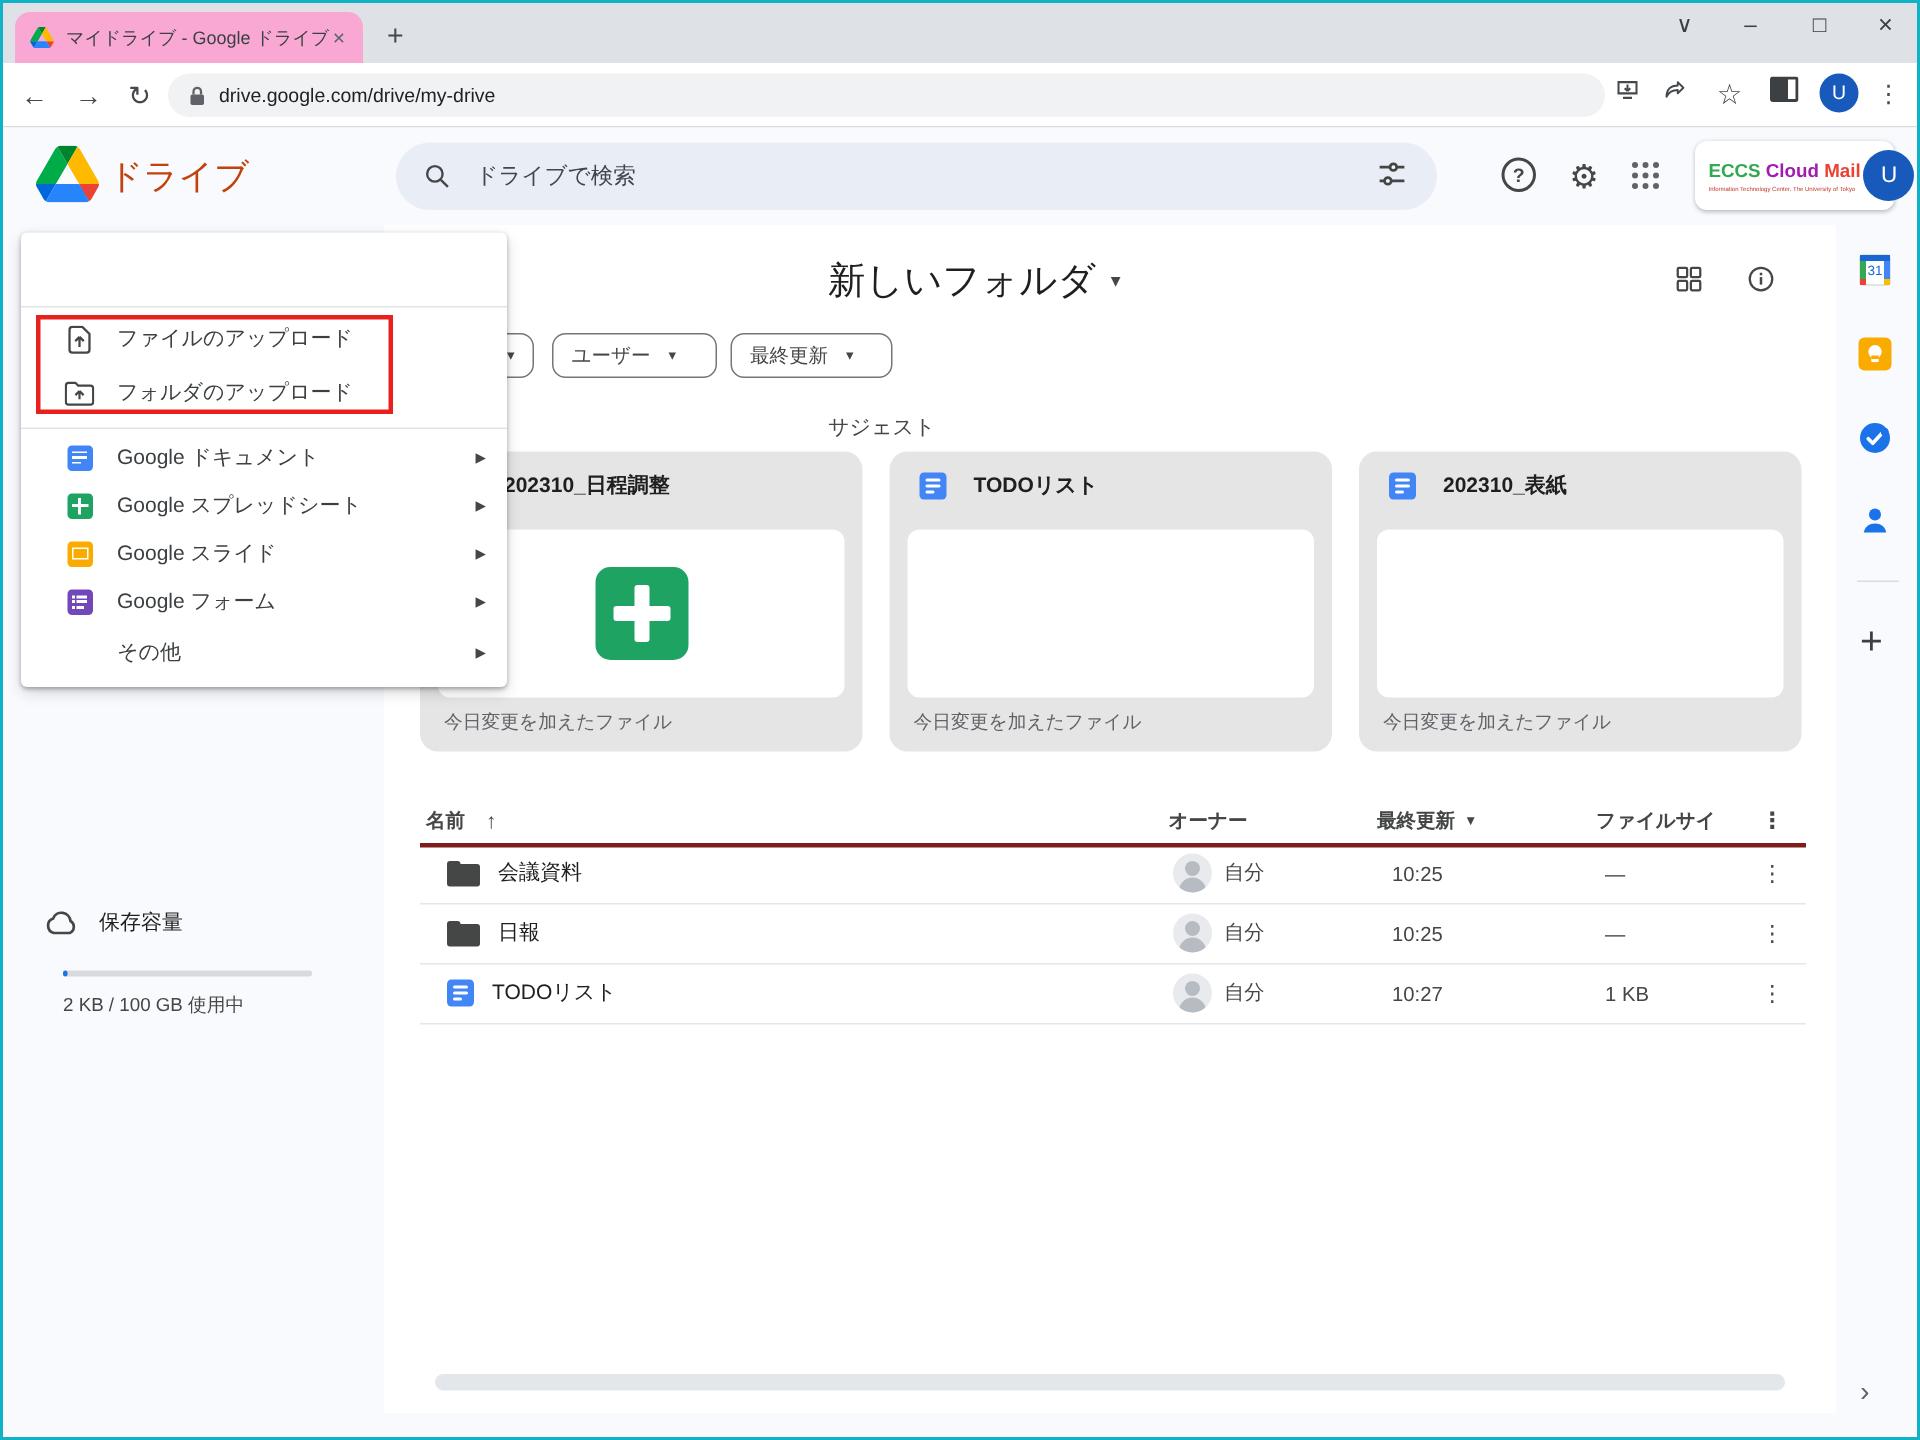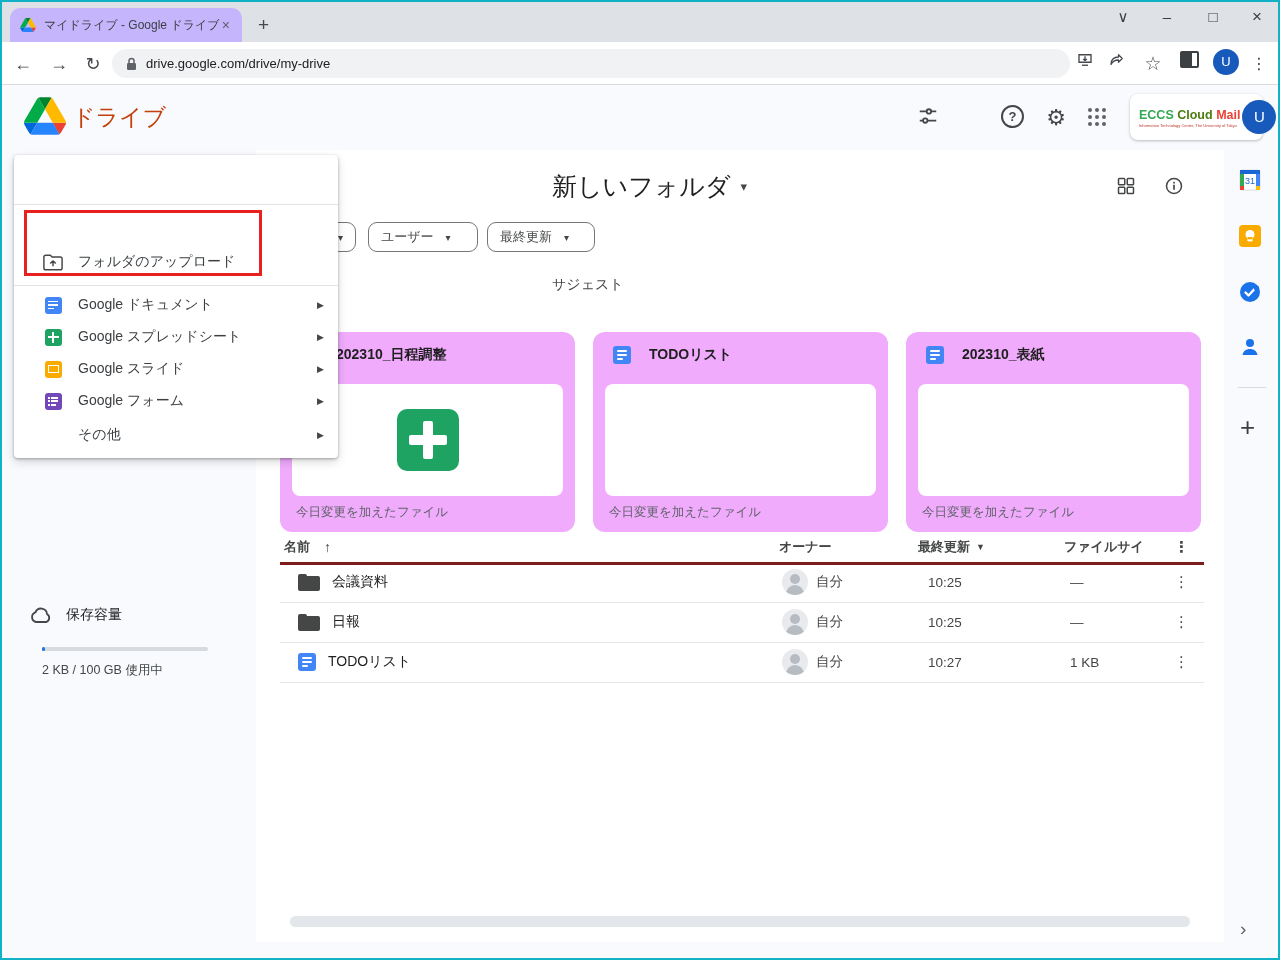--- a/index.html
+++ b/index.html
@@ -2,21 +2,21 @@
 <html><head>
 <meta charset="utf-8">
 <style>
   html,body{margin:0;padding:0;background:#fff;}
   body{width:1280px;height:960px;position:relative;overflow:hidden;
        font-family:"Liberation Sans","DejaVu Sans",sans-serif;color:#1f1f1f;}
   .abs{position:absolute;}
   .frame{position:absolute;inset:0;border:2px solid #12b2c6;pointer-events:none;z-index:99;}
   
   .tabbar{position:absolute;left:0;top:0;width:1280px;height:42px;background:#dee1e6;}
-  .tab{position:absolute;left:10px;top:8px;width:232px;height:34px;background:#c4b5fd;
+  .tab{position:absolute;left:10px;top:8px;width:232px;height:34px;background:#f9a8d4;
        border-radius:10px 10px 0 0;display:flex;align-items:center;padding:0 10px;box-sizing:border-box;}
   .tab-title{font-size:12px;color:#3c4043;white-space:nowrap;overflow:hidden;flex:1;margin-left:8px;}
   .tab-close{font-size:14px;color:#5f6368;padding:0 2px;}
   .newtab{position:absolute;left:258px;top:14px;font-size:19px;color:#45494d;}
   .wctl{position:absolute;top:4px;font-size:15px;color:#3c4043;width:34px;text-align:center;line-height:26px;}
   .toolbar{position:absolute;left:0;top:42px;width:1280px;height:43px;background:#fff;border-bottom:1px solid #dadce0;box-sizing:border-box;}
   .navbtn{position:absolute;top:9px;font-size:18px;color:#45494d;width:26px;text-align:center;line-height:26px;}
   .omnibox{position:absolute;left:112px;top:7px;width:958px;height:29px;background:#f0f2f4;border-radius:15px;
            display:flex;align-items:center;padding:0 14px;box-sizing:border-box;}
   .url{font-size:13px;color:#202124;margin-left:9px;}
@@ -53,21 +53,21 @@
   .sbar-fill{position:absolute;left:0;top:0;width:3px;height:4px;background:#1a73e8;border-radius:2px;}
   .susage{position:absolute;left:42px;top:512px;font-size:12.5px;color:#444746;}
   
   .ptitle{position:absolute;left:296px;top:20px;font-size:25px;color:#1f1f1f;display:flex;align-items:center;}
   .ptitle .caret{font-size:13px;margin-left:10px;color:#444746;}
   .view-ic{position:absolute;top:26px;width:24px;height:24px;color:#444746;text-align:center;line-height:24px;}
   .chip{position:absolute;top:72px;height:30px;border:1px solid #747775;border-radius:9px;background:#fff;
         display:flex;align-items:center;padding:0 12px;box-sizing:border-box;font-size:13px;color:#444746;}
   .chip .caret{font-size:10px;margin-left:12px;}
   .sugg-label{position:absolute;left:296px;top:126px;font-size:14px;color:#444746;}
-  .card{position:absolute;top:182px;width:295px;height:200px;background:#f0abfc;border-radius:12px;}
+  .card{position:absolute;top:151px;width:295px;height:200px;background:#e5e5e5;border-radius:12px;}
   .card-head{position:absolute;left:20px;top:14px;display:flex;align-items:center;}
   .card-title{font-size:14px;font-weight:bold;color:#1f1f1f;margin-left:18px;white-space:nowrap;}
   .card-prev{position:absolute;left:12px;top:52px;width:271px;height:112px;background:#fff;border-radius:8px;
              display:flex;align-items:center;justify-content:center;}
   .card-foot{position:absolute;left:16px;top:172px;font-size:12.5px;color:#5f6368;white-space:nowrap;}
   .doc-ic{width:18px;height:18px;border-radius:3px;background:#4285f4;position:relative;flex-shrink:0;}
   .doc-ic i{position:absolute;left:4px;height:2px;background:#fff;border-radius:1px;}
   .sheets-big{width:62px;height:62px;border-radius:10px;background:#1ea362;position:relative;}
   .sheets-big i{position:absolute;background:#fff;border-radius:2px;}
   
@@ -168,20 +168,29 @@
     <svg width="42" height="38" viewBox="0 0 87.3 78">
       <path d="m6.6 66.85 3.85 6.65c.8 1.4 1.95 2.5 3.3 3.3l13.75-23.8h-27.5c0 1.55.4 3.1 1.2 4.5z" fill="#0066da"></path>
       <path d="m43.65 25-13.75-23.8c-1.35.8-2.5 1.9-3.3 3.3l-25.4 44a9.06 9.06 0 0 0-1.2 4.5h27.5z" fill="#00ac47"></path>
       <path d="m73.55 76.8c1.35-.8 2.5-1.9 3.3-3.3l1.6-2.75 7.65-13.25c.8-1.4 1.2-2.95 1.2-4.5h-27.5l5.85 11.5z" fill="#ea4335"></path>
       <path d="m43.65 25 13.75-23.8c-1.35-.8-2.9-1.2-4.5-1.2h-18.5c-1.6 0-3.15.45-4.5 1.2z" fill="#00832d"></path>
       <path d="m59.8 53h-32.3l-13.75 23.8c1.35.8 2.9 1.2 4.5 1.2h50.8c1.6 0 3.15-.45 4.5-1.2z" fill="#2684fc"></path>
       <path d="m73.4 26.5-12.7-22c-.8-1.4-1.95-2.5-3.3-3.3l-13.75 23.8 16.15 28h27.45c0-1.55-.4-3.1-1.2-4.5z" fill="#ffba00"></path>
     </svg>
   </span>
   <span class="dlogo-text">ドライブ</span>
+  <div class="searchbar">
+    <span>
+      <svg width="19" height="19" viewBox="0 0 24 24">
+          <circle cx="10" cy="10" r="6.5" fill="none" stroke="#444746" stroke-width="2"></circle>
+          <path d="M15 15l6 6" stroke="#444746" stroke-width="2"></path>
+        </svg>
+    </span>
+    <span class="search-ph">ドライブで検索</span>
+  </div>
   <span class="hicon" style="left:917px">
     <svg width="22" height="22" viewBox="0 0 24 24" stroke="#444746" stroke-width="2" fill="none">
         <path d="M3 7h8M15 7h6M3 17h4M11 17h10"></path>
         <circle cx="13" cy="7" r="2.4" fill="#f8fafd"></circle>
         <circle cx="9" cy="17" r="2.4" fill="#f8fafd"></circle>
       </svg>
   </span>
   <span class="hicon help-c" style="left:1001px">?</span>
   <span class="hicon gear" style="left:1043px">⚙</span>
   <span class="dots9" style="left:1088px">
@@ -192,21 +201,21 @@
       <i></i>
       <i></i>
       <i></i>
       <i></i>
       <i></i>
     </span>
   <div class="eccs">
     <span class="eccs-txt">
       <span class="eccs-main">
         <span style="color:#34a853">ECCS</span>
-        <span style="color:#4d7c0f">Cloud</span>
+        <span style="color:#a21caf">Cloud</span>
         <span style="color:#ea4335">Mail</span>
       </span>
       <div class="eccs-sub">Information Technology Center, The University of Tokyo</div>
     </span>
     <span class="avatar-lg">U</span>
   </div>
 </div>
 
 <div class="sidebar">
   <div class="storage-row">
@@ -411,20 +420,29 @@
     <span class="cell" style="left:790px">1 KB</span>
     <span class="cell more-dots" style="left:894px">⋮</span>
   </div>
 
   <div class="hscroll"></div>
 </div>
 <div class="below-strip"></div>
 
 <div class="menu">
   <div class="mdiv" style="top:49px"></div>
+  <div class="mrow" style="top:53px;height:36px">
+    <span class="mic">
+      <svg width="16" height="19" viewBox="0 0 16 20" fill="none" stroke="#444746" stroke-width="1.6">
+          <path d="M1 3a2 2 0 0 1 2-2h7l5 5v11a2 2 0 0 1-2 2H3a2 2 0 0 1-2-2z"></path>
+          <path d="M8 15V8m0 0-3 3m3-3 3 3"></path>
+        </svg>
+    </span>
+    <span class="mlabel">ファイルのアップロード</span>
+  </div>
   <div class="mrow" style="top:89px;height:36px">
     <span class="mic">
       <svg width="20" height="17" viewBox="0 0 22 18" fill="none" stroke="#444746" stroke-width="1.6">
           <path d="M1 3a2 2 0 0 1 2-2h5l2 2h9a2 2 0 0 1 2 2v10a2 2 0 0 1-2 2H3a2 2 0 0 1-2-2z"></path>
           <path d="M11 13V7m0 0-3 3m3-3 3 3"></path>
         </svg>
     </span>
     <span class="mlabel">フォルダのアップロード</span>
   </div>
   <div class="mdiv" style="top:130px"></div>

